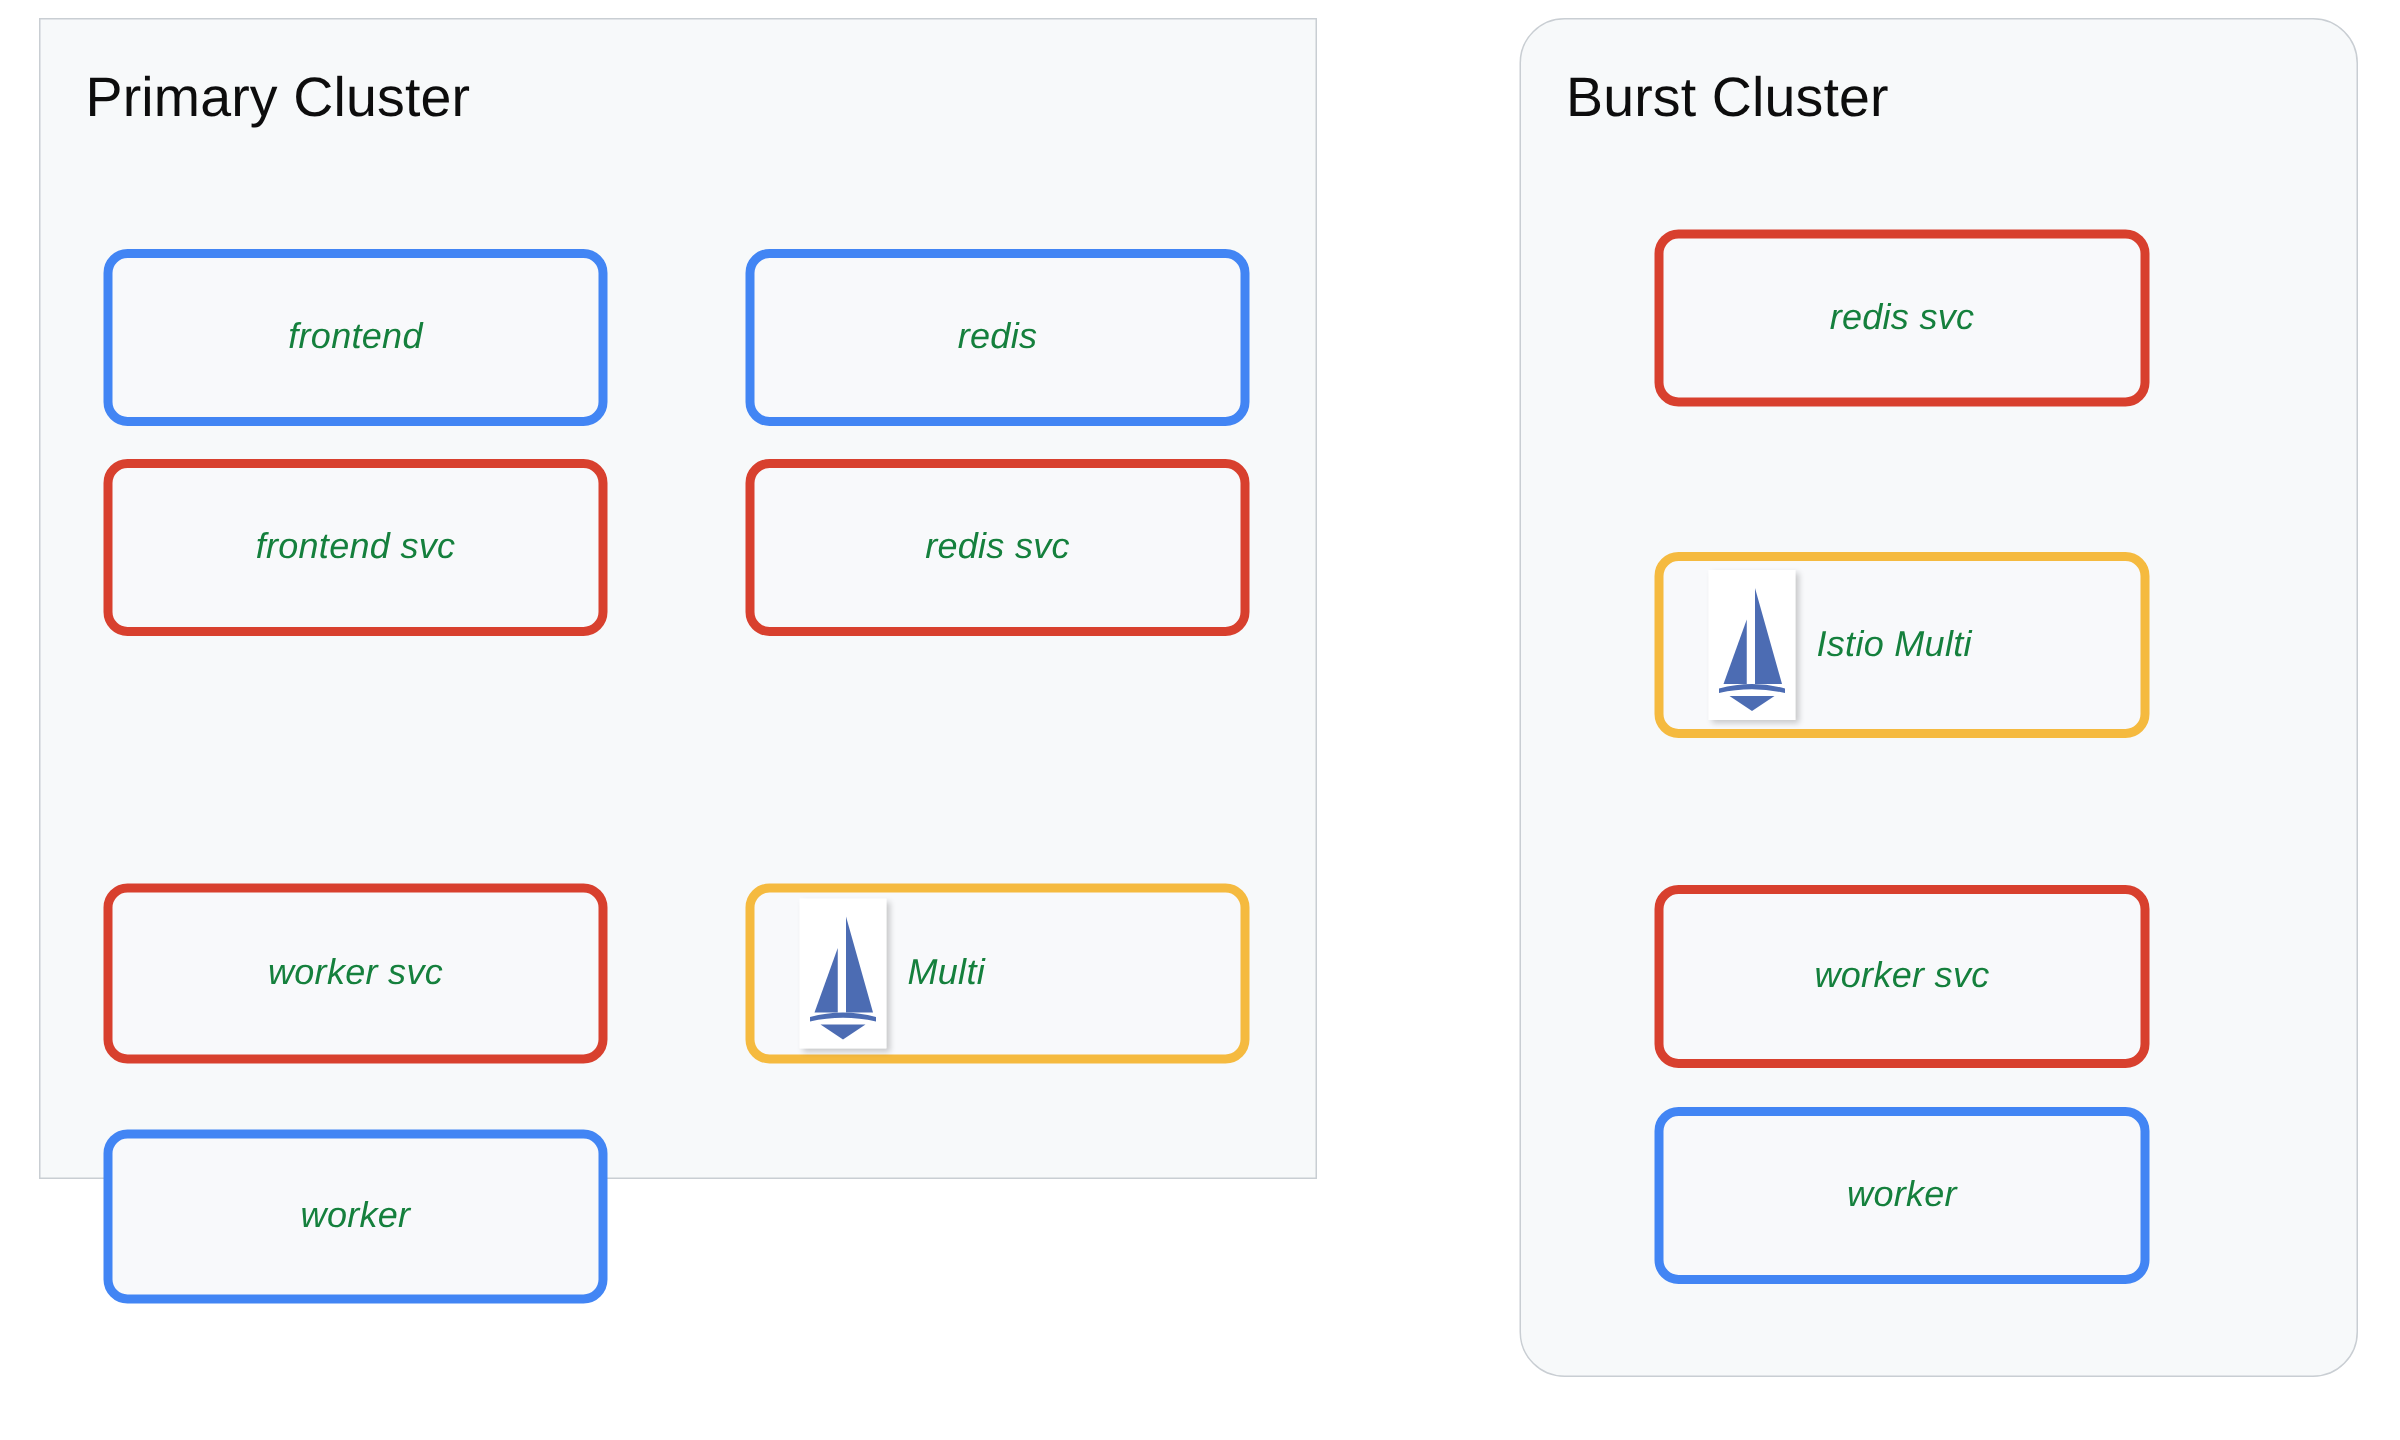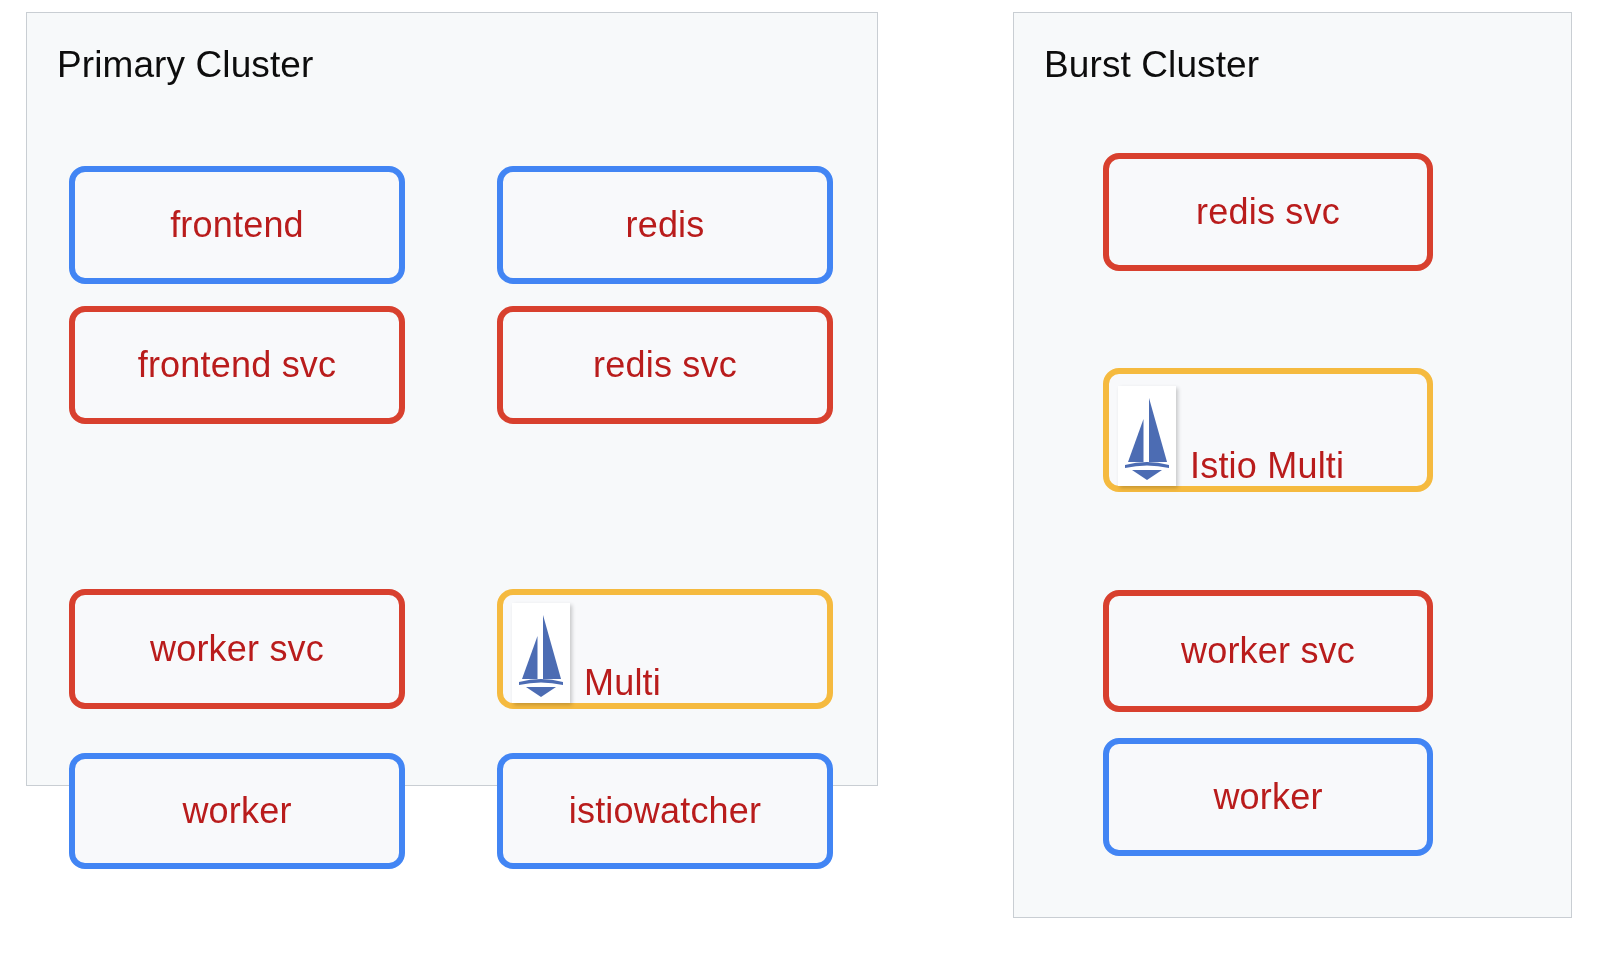--- a/index.html
+++ b/index.html
@@ -32,20 +32,21 @@
     left: 26px;
     top: 12px;
     width: 852px;
     height: 774px;
   }
   #panel-burst {
     left: 1013px;
     top: 12px;
     width: 559px;
     height: 906px;
+    border-radius: 30px;
   }
   .cluster-title {
     position: absolute;
     left: 30px;
     top: 30px;
     font-size: 37px;
     line-height: 44px;
     font-weight: 400;
     color: #0d0d0d;
     letter-spacing: 0.1px;
@@ -58,35 +59,35 @@
     box-sizing: border-box;
     background: #f8f9fb;
     border-style: solid;
     border-width: 6px;
     border-radius: 16px;
     display: flex;
     align-items: center;
     justify-content: center;
   }
   .node-label {
-    font-size: 36px;
+    font-size: 24px;
     line-height: 40px;
-    color: #b91c1c;
+    color: #15803d;
     white-space: nowrap;
     letter-spacing: 0.2px;
+    font-style: italic;
   }
   .node.blue   { border-color: #4285f4; }
   .node.red    { border-color: #d8402e; }
   .node.yellow { border-color: #f5ba3f; }
 
   
   .node.with-logo {
     justify-content: flex-start;
-    padding-left: 9px;
-    align-items: flex-end;
+    padding-left: 30px;
   }
   .node.with-logo .node-label { margin-left: 14px; }
 
   
   .istio-logo {
     width: 58px;
     height: 100px;
     background: #ffffff;
     box-shadow: 2px 2px 4px rgba(0,0,0,0.20);
     flex: 0 0 auto;
@@ -154,23 +155,20 @@
           <polygon points="14,84 44,84 29,94" fill="#4c6cb3"></polygon>
         </svg>
       </span>
       <span class="node-label">Multi</span>
     </div>
 
     <div class="node blue col-a row-4">
       <span class="node-label">worker</span>
     </div>
 
-    <div class="node blue col-b row-4">
-      <span class="node-label">istiowatcher</span>
-    </div>
   </div>
 
   <div class="cluster-panel" id="panel-burst">
 
     <div class="cluster-title">Burst Cluster</div>
   </div>
 
   <div class="node red col-c brow-1">
     <span class="node-label">redis svc</span>
   </div>

